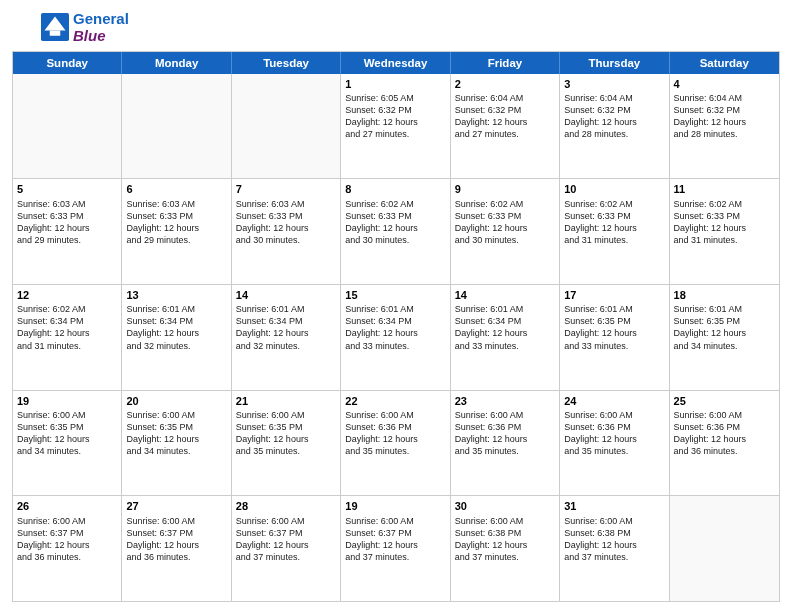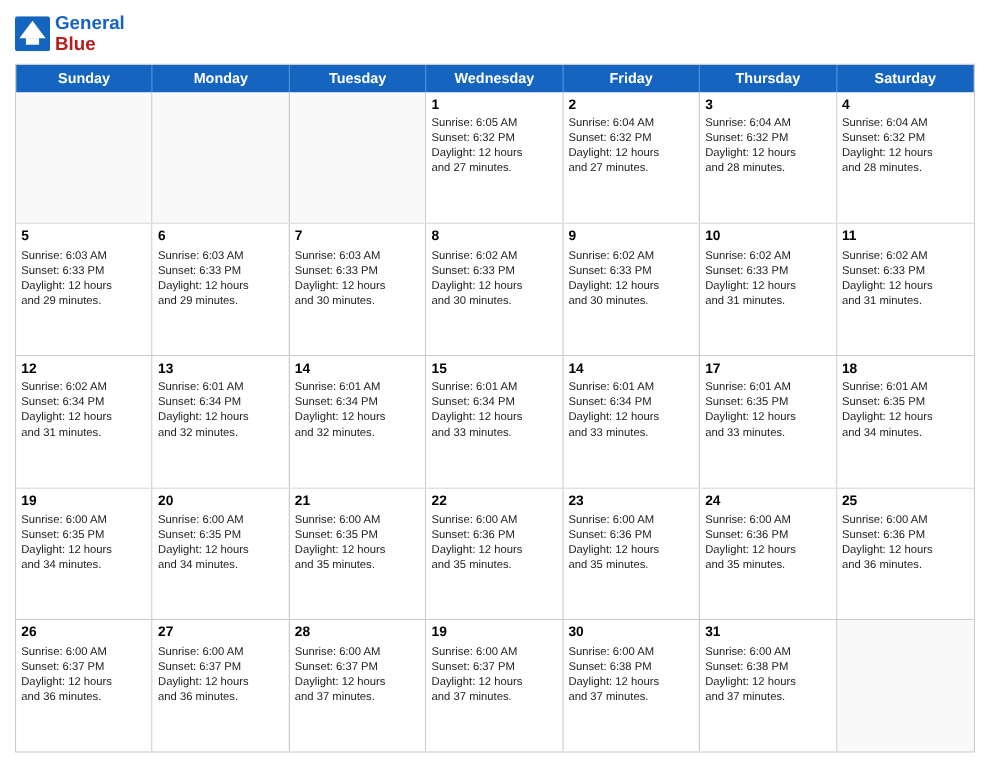--- a/index.html
+++ b/index.html
@@ -15,20 +15,21 @@
       height: 612px;
       padding: 10px 12px;
       display: flex;
       flex-direction: column;
     }
     .header {
       display: flex;
       justify-content: space-between;
       align-items: center;
       margin-bottom: 6px;
+      margin-left: 29px;
     }
     .logo {
       display: flex;
       align-items: center;
       gap: 4px;
     }
     .logo-text {
       font-size: 15px;
       font-weight: bold;
       color: #1a1a2e;
@@ -122,21 +123,21 @@
 <body>
 
 <div class="container">
   <div class="header">
     <div class="logo">
       <svg class="logo-icon" viewBox="0 0 32 32">
         <rect x="0" y="0" width="32" height="32" rx="2" fill="#1565c0"></rect>
         <polygon points="16,4 28,20 4,20" fill="#fff"></polygon>
         <rect x="10" y="20" width="12" height="6" fill="#fff"></rect>
       </svg>
-      <div class="logo-text"><span style="color:#1565c0;">General</span><br><span style="color:#b91c1c;">Blue</span></div>
+      <div class="logo-text"><span style="color:#1565c0;">General</span><br><span style="color:#701a75;font-style:italic;">Blue</span></div>
     </div>
     <div class="title-block">
       <div class="month-title"></div>
       <div class="location"></div>
     </div>
   </div>
 
   <div class="calendar">
     <div class="cal-header" id="cal-header">
         <div class="cal-header-cell">Sunday</div>

